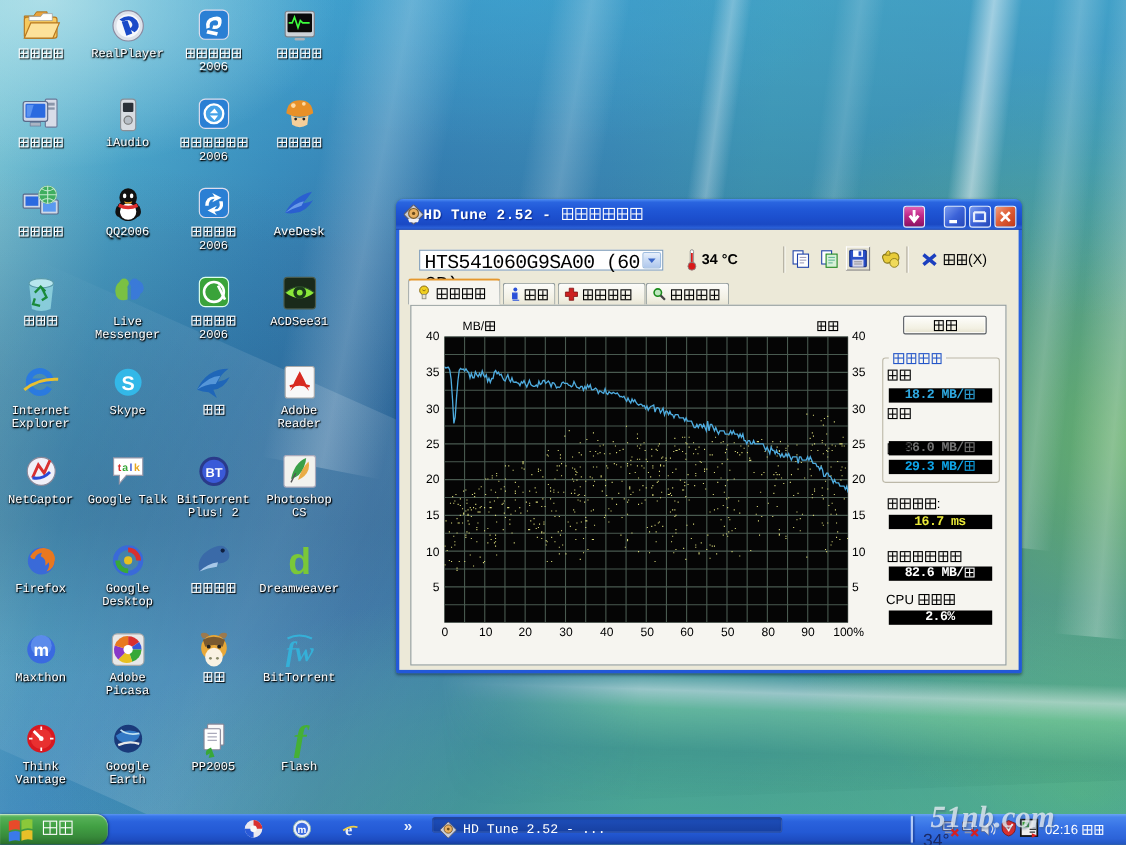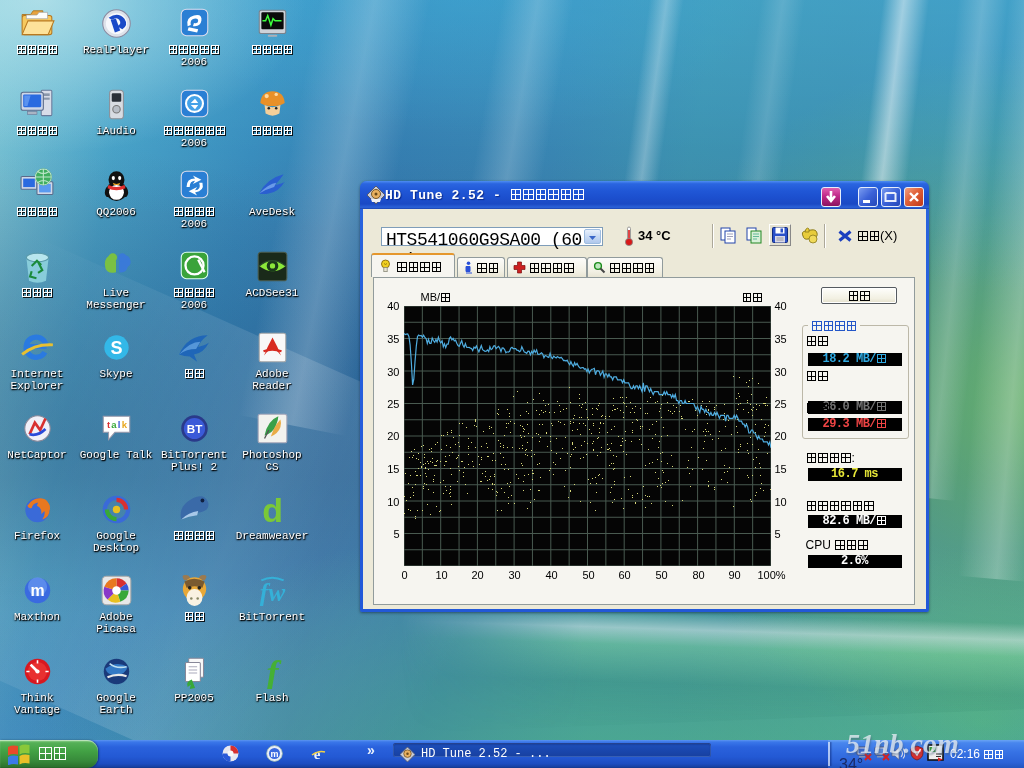--- a/index.html
+++ b/index.html
@@ -520,21 +520,21 @@
 <div class="abs" style="left:447.5px;top:8.5px;width:76px;height:17px;border:1px solid #555a60;border-radius:2px;background:linear-gradient(180deg,#fefefc,#f2f0e2 70%,#e4e0cc);box-shadow:inset 0 0 0 1px #fff">
         <div style="position:absolute;left:0;right:0;top:1px;text-align:center;font-size:12px;color:#000"><i class="hz11"></i><i class="hz11"></i></div>
       </div>
 <div class="abs" style="left:428.5px;top:47px;width:107px;height:114px;border:1px solid #bcb8a8;border-radius:3px"></div>
 <div class="abs" style="left:434.5px;top:40.5px;background:#f6f5f0;padding:0 3px;font-size:12px;color:#2456c8;font-weight:bold"><i class="hz11"></i><i class="hz11"></i><i class="hz11"></i><i class="hz11"></i></div>
 <div class="slab" style="top:56px"><i class="hz11"></i><i class="hz11"></i></div>
 <div class="sbox" style="top:74.5px;color:#2fa9e1">18.2 MB/<i class="hz10"></i></div>
 <div class="slab" style="top:91px"><i class="hz11"></i><i class="hz11"></i></div>
 <div class="sbox" style="top:123px;color:#737373">36.0 MB/<i class="hz10"></i></div>
 <div class="slab" style="top:123px"><i class="hz11"></i><i class="hz11"></i>:</div>
-<div class="sbox" style="top:139.5px;color:#ef4444">29.3 MB/<i class="hz10"></i></div>
+<div class="sbox" style="top:139.5px;color:#0ea5e9">29.3 MB/<i class="hz10"></i></div>
 <div class="slab" style="top:172.5px"><i class="hz11"></i><i class="hz11"></i><i class="hz11"></i><i class="hz11"></i>:</div>
 <div class="sbox" style="top:190px;color:#e8e838">16.7 ms</div>
 <div class="slab" style="top:220.5px"><i class="hz11"></i><i class="hz11"></i><i class="hz11"></i><i class="hz11"></i><i class="hz11"></i><i class="hz11"></i></div>
 <div class="sbox" style="top:236.5px;color:#fff">82.6 MB/<i class="hz10"></i></div>
 <div class="slab" style="top:260px">CPU <i class="hz11"></i><i class="hz11"></i><i class="hz11"></i></div>
 <div class="sbox" style="top:276.5px;color:#fff">2.6%</div>
 </div>
 </div>
 <div class="wm">51nb.com</div>
 <div class="taskbar">

